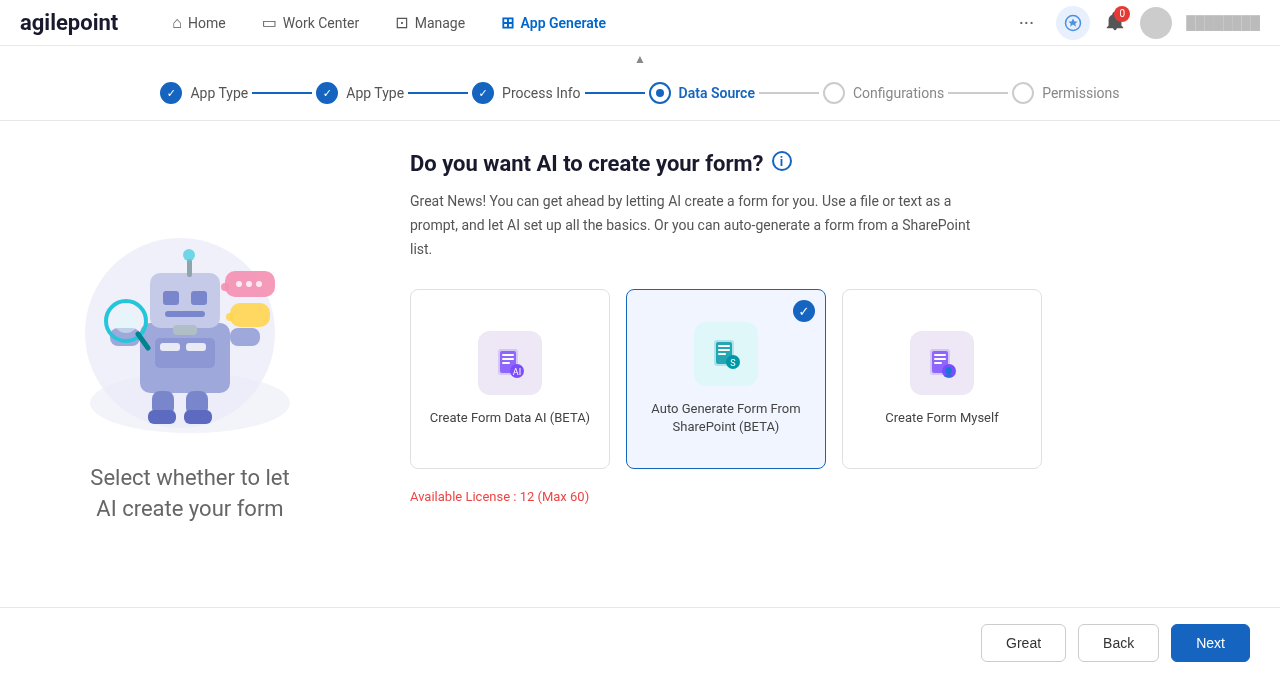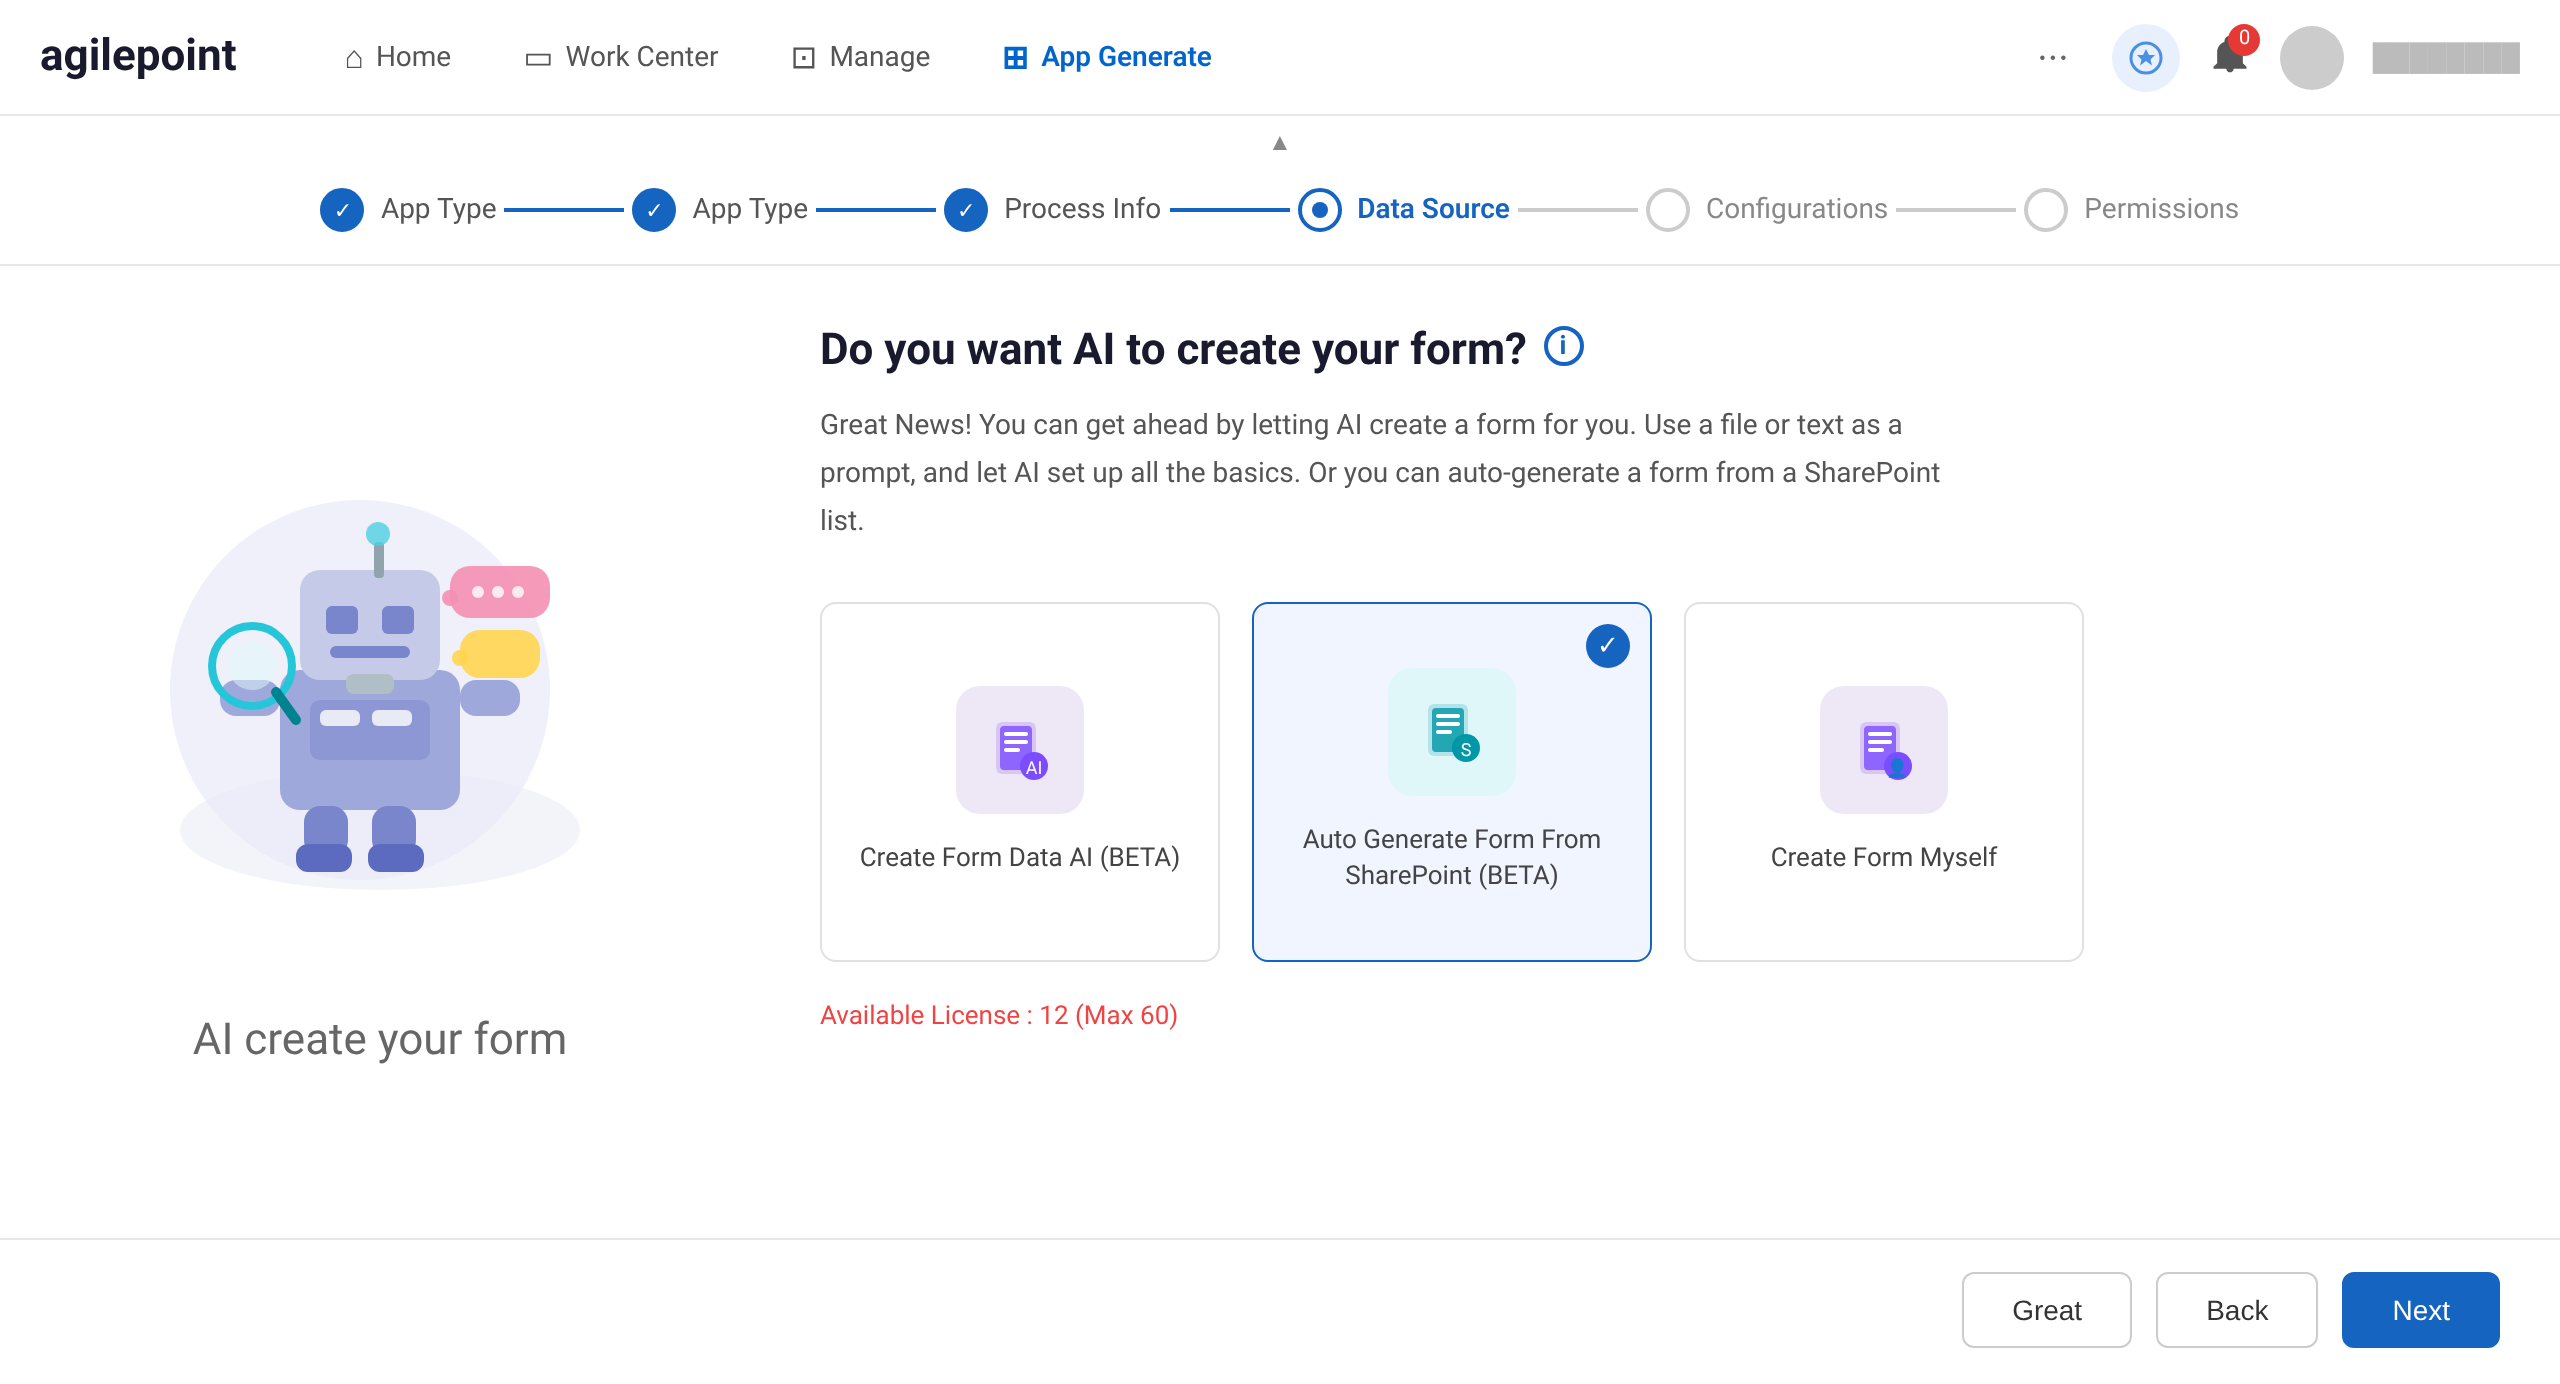--- a/index.html
+++ b/index.html
@@ -2,21 +2,21 @@
 <html><head>
   <meta charset="utf-8">
   <style>
     * { box-sizing: border-box; margin: 0; padding: 0; }
     body { font-family: -apple-system, BlinkMacSystemFont, 'Segoe UI', Roboto, sans-serif; background: #fff; color: #333; height: 692px; overflow: hidden; }
 
     
     .navbar {
       display: flex;
       align-items: center;
-      height: 58px;
+      height: 46px;
       padding: 0 20px;
       border-bottom: 1px solid #e8e8e8;
       background: #fff;
     }
     .logo {
       font-size: 22px;
       font-weight: bold;
       color: #1a1a2e;
       margin-right: 40px;
       display: flex;
@@ -392,21 +392,21 @@
         <line x1="68" y1="131" x2="78" y2="145" stroke="#00838f" stroke-width="5" stroke-linecap="round"></line>
 
         <circle cx="56" cy="118" r="12" fill="#e0f7fa" opacity="0.5"></circle>
 
         <rect x="85" y="135" width="60" height="30" rx="5" fill="#7986cb" opacity="0.5"></rect>
         <rect x="90" y="140" width="20" height="8" rx="3" fill="#e8eaf6"></rect>
         <rect x="116" y="140" width="20" height="8" rx="3" fill="#e8eaf6"></rect>
       </svg>
     </div>
     <div class="left-label">
-      <br>
+      <span>Select whether to let</span><br>
       <span>AI create your form</span>
     </div>
   </div>
 
   <div class="right-content">
     <div class="question-title">
       <span>Do you want AI to create your form?</span>
       <div class="info-icon">i</div>
     </div>
     <div class="question-desc">Great News! You can get ahead by letting AI create a form for you. Use a file or text as a prompt, and let AI set up all the basics. Or you can auto-generate a form from a SharePoint list.</div>

